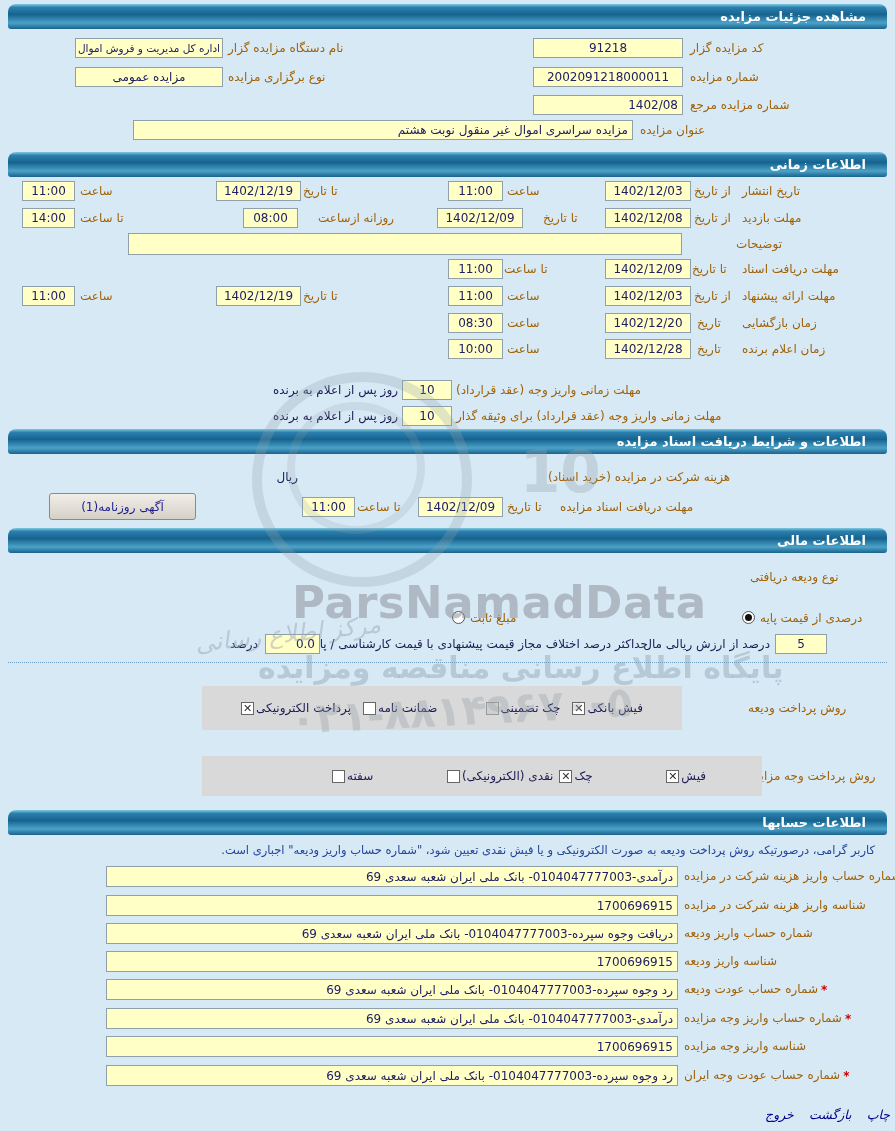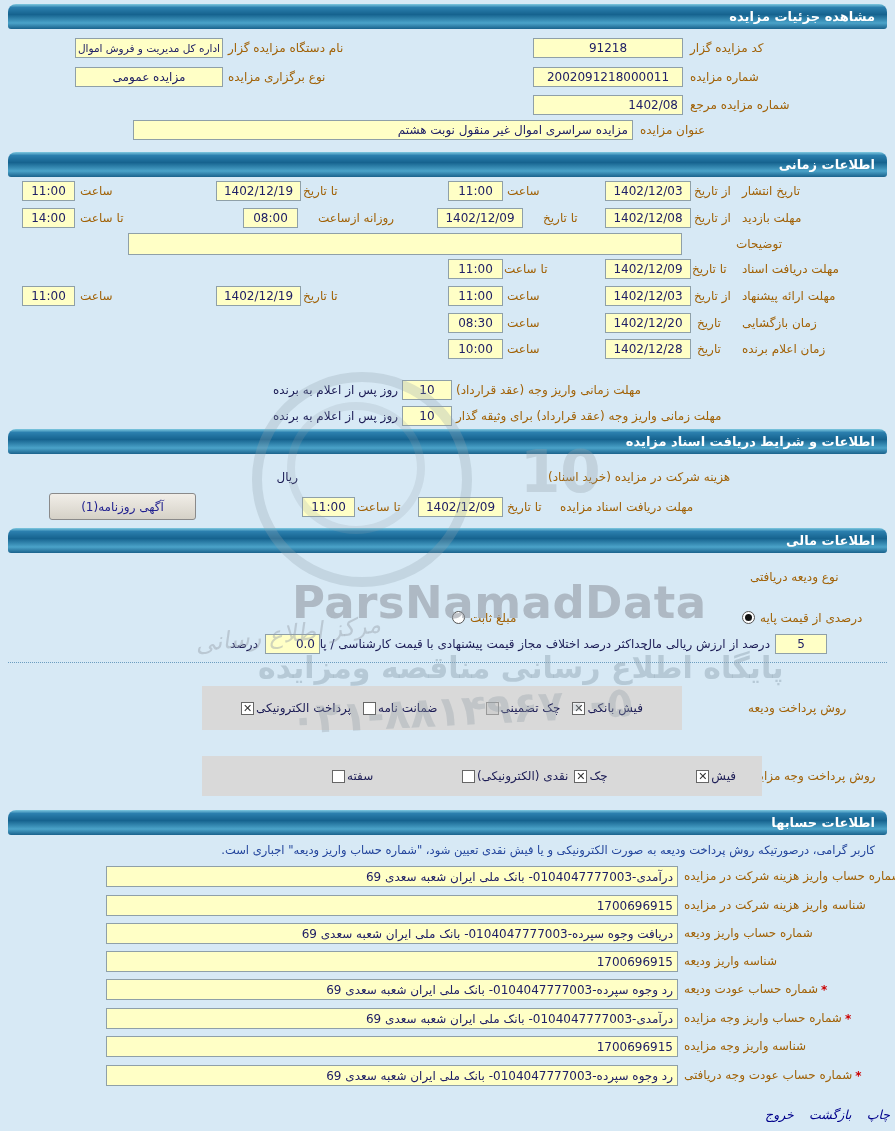--- a/index.html
+++ b/index.html
@@ -1,21 +1,21 @@
 <!DOCTYPE html>
 <html lang="fa" dir="rtl"><head>
 <meta charset="utf-8">
 <style>
   html,body{margin:0;padding:0;}
   body{font-family:"DejaVu Sans","Liberation Sans",sans-serif;}
   .page{position:relative;width:895px;height:1131px;background:#d7e9f5;overflow:hidden;direction:rtl;}
   .bar{position:absolute;left:8px;width:879px;height:25px;border-radius:8px 8px 3px 3px;
        background:linear-gradient(180deg,#7fc9e0 0%,#2b7fae 14%,#16638f 42%,#4ba3c9 76%,#1a628c 100%);
        color:#fff;font-weight:bold;font-size:13px;display:flex;align-items:center;direction:rtl;
-       padding:0 12px;box-sizing:border-box;}
+       padding:0 21px;box-sizing:border-box;}
   .lbl{position:absolute;white-space:nowrap;font-size:12px;color:#a16207;direction:rtl;}
   .lblr{position:absolute;white-space:nowrap;font-size:12px;color:#1c1c55;direction:rtl;}
   .inp{position:absolute;background:#ffffc6;border:1px solid #8fa0a8;font-size:12px;color:#202066;
        direction:rtl;display:flex;align-items:center;justify-content:center;height:20px;
        padding:0 4px;box-sizing:border-box;white-space:nowrap;overflow:hidden;}
   .inp.ra{justify-content:flex-start;} 
   .inp.sm{font-size:10.5px;}
   .btn{position:absolute;background:linear-gradient(180deg,#f1eee8,#d5d1c7);border:1px solid #8a8a8a;
        border-radius:3px;color:#1f1f8f;font-size:12px;display:flex;align-items:center;justify-content:center;
        box-sizing:border-box;cursor:pointer;}
@@ -188,21 +188,21 @@
       <span class="cb gray"></span>
       <span class="cblbl">چک تضمینی</span>
     </span>
     <span class="cbitem">
       <span class="cb checked"></span>
       <span class="cblbl">فیش بانکی</span>
     </span>
   </div>
 
   <span class="lbl" style="left:748px;top:769px;">روش پرداخت وجه مزایده</span>
-  <div class="panel" style="left:202px;top:756px;width:560px;height:40px;justify-content:space-between;padding:0 26px 0 130px;">
+  <div class="panel" style="left:202px;top:756px;width:560px;height:40px;justify-content:space-between;padding:0 56px 0 130px;">
     <span class="cbitem">
       <span class="cb"></span>
       <span class="cblbl">سفته</span>
     </span>
     <span style="display:inline-flex;gap:6px;direction:ltr;">
       <span class="cbitem">
         <span class="cb"></span>
         <span class="cblbl">نقدی (الکترونیکی)</span>
       </span>
       <span class="cbitem">
@@ -233,21 +233,21 @@
 
   <span class="lbl req" style="left:684px;top:982px;">شماره حساب عودت ودیعه</span>
   <div class="inp ra" style="left:106px;top:979px;width:572px;height:21px;">رد وجوه سپرده-0104047777003- بانک ملی ایران شعبه سعدی 69</div>
 
   <span class="lbl req" style="left:684px;top:1011px;">شماره حساب واریز وجه مزایده</span>
   <div class="inp ra" style="left:106px;top:1008px;width:572px;height:21px;">درآمدی-0104047777003- بانک ملی ایران شعبه سعدی 69</div>
 
   <span class="lbl" style="left:684px;top:1039px;">شناسه واریز وجه مزایده</span>
   <div class="inp ra" style="left:106px;top:1036px;width:572px;height:21px;">1700696915</div>
 
-  <span class="lbl req" style="left:684px;top:1068px;">شماره حساب عودت وجه دریافتی</span>
+  <span class="lbl req" style="left:684px;top:1068px;">شماره حساب عودت وجه ایران</span>
   <div class="inp ra" style="left:106px;top:1065px;width:572px;height:21px;">رد وجوه سپرده-0104047777003- بانک ملی ایران شعبه سعدی 69</div>
 
   <div class="footer">
     <a class="flink">چاپ</a>
     <a class="flink">بازگشت</a>
     <a class="flink">خروج</a>
   </div>
 
 </div>
 

